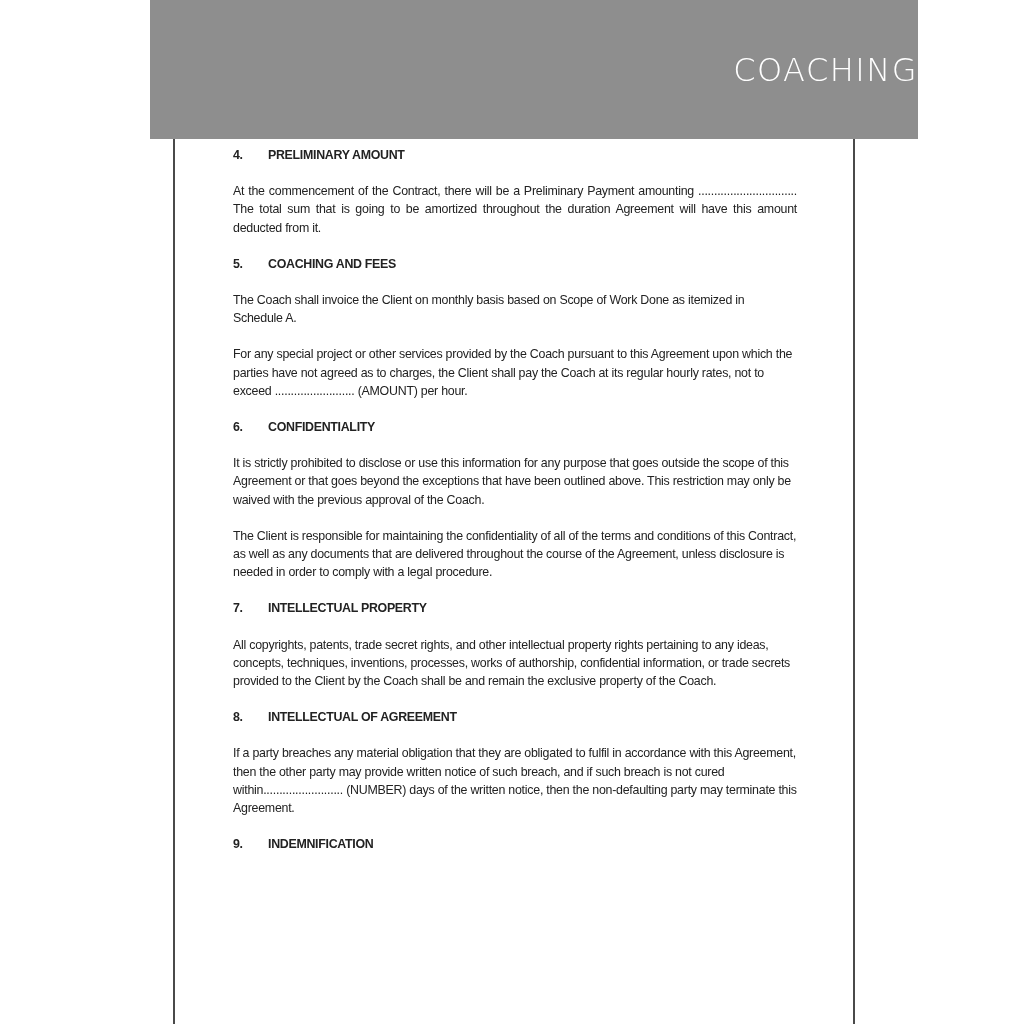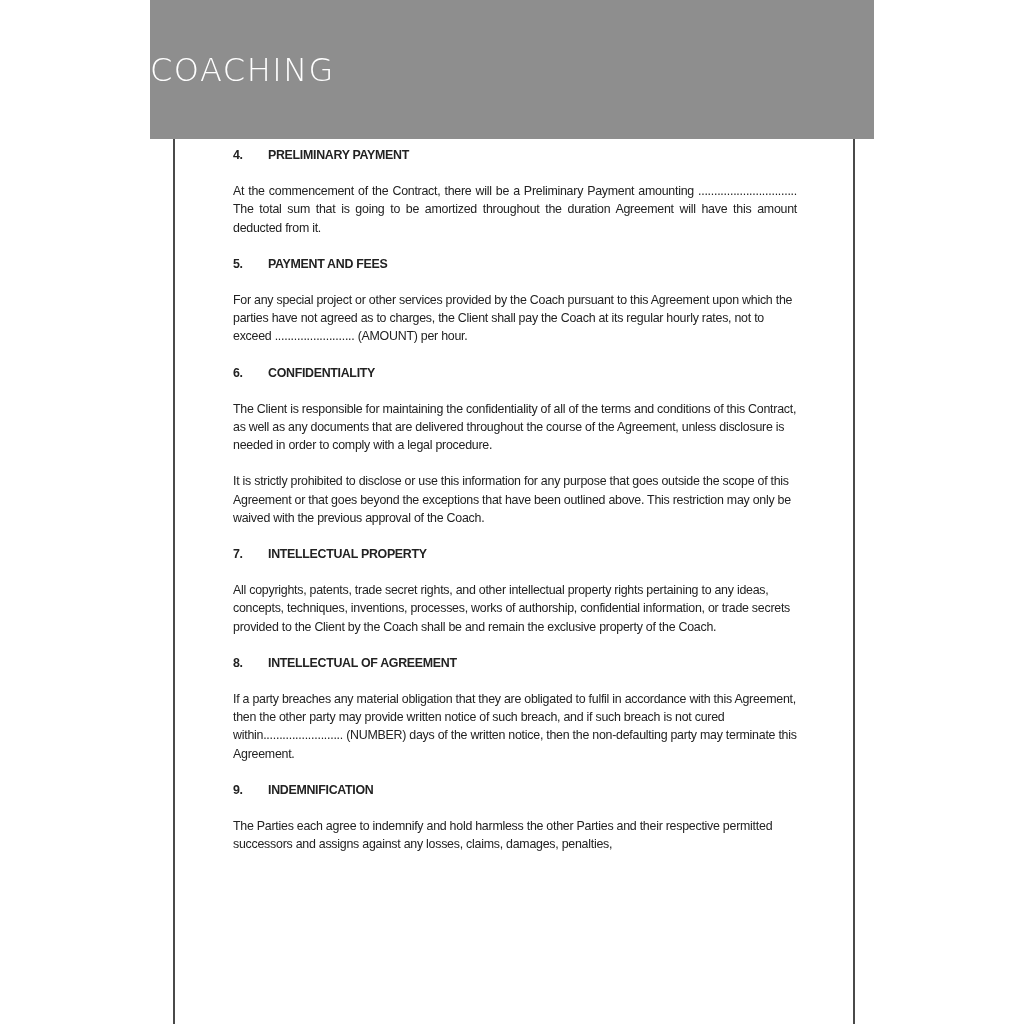--- a/index.html
+++ b/index.html
@@ -33,22 +33,23 @@
     .banner {
       position: absolute;
       left: 150px;
       top: 0;
       width: 724px;
       height: 139px;
       background: #8e8e8e;
       z-index: 2;
       display: flex;
       flex-direction: column;
-      align-items: flex-start;
+      align-items: flex-end;
       justify-content: center;
+      padding-left: 44px;
     }
     .banner-line {
       color: #ffffff;
       font-family: "DejaVu Sans", sans-serif;
       font-weight: 200;
       font-size: 32px;
       letter-spacing: 1.5px;
       line-height: 48px;
       -webkit-text-stroke: 0;
     }
@@ -91,40 +92,41 @@
 
 <div class="banner">
   <div class="banner-line">COACHING</div>
 </div>
 
 <div class="doc">
 
   <div class="section">
     <div class="heading">
       <span class="num">4.</span>
-      <span>PRELIMINARY PAYMENT</span>
+      <span>PRELIMINARY AMOUNT</span>
     </div>
     <p class="para justify">At the commencement of the Contract, there will be a Preliminary Payment amounting ............................... The total sum that is going to be amortized throughout the duration Agreement will have this amount deducted from it.</p>
   </div>
 
   <div class="section">
     <div class="heading">
       <span class="num">5.</span>
-      <span>PAYMENT AND FEES</span>
+      <span>COACHING AND FEES</span>
     </div>
+    <p class="para">The Coach shall invoice the Client on monthly basis based on Scope of Work Done as itemized in Schedule A.</p>
     <p class="para">For any special project or other services provided by the Coach pursuant to this Agreement upon which the parties have not agreed as to charges, the Client shall pay the Coach at its regular hourly rates, not to exceed ......................... (AMOUNT) per hour.</p>
   </div>
 
   <div class="section">
     <div class="heading">
       <span class="num">6.</span>
       <span>CONFIDENTIALITY</span>
     </div>
+    <p class="para">It is strictly prohibited to disclose or use this information for any purpose that goes outside the scope of this Agreement or that goes beyond the exceptions that have been outlined above. This restriction may only be waived with the previous approval of the Coach.</p>
     <p class="para">The Client is responsible for maintaining the confidentiality of all of the terms and conditions of this Contract, as well as any documents that are delivered throughout the course of the Agreement, unless disclosure is needed in order to comply with a legal procedure.</p>
-    <p class="para">It is strictly prohibited to disclose or use this information for any purpose that goes outside the scope of this Agreement or that goes beyond the exceptions that have been outlined above. This restriction may only be waived with the previous approval of the Coach.</p>
   </div>
 
   <div class="section">
     <div class="heading">
       <span class="num">7.</span>
       <span>INTELLECTUAL PROPERTY</span>
     </div>
     <p class="para">All copyrights, patents, trade secret rights, and other intellectual property rights pertaining to any ideas, concepts, techniques, inventions, processes, works of authorship, confidential information, or trade secrets provided to the Client by the Coach shall be and remain the exclusive property of the Coach.</p>
   </div>
 
@@ -134,16 +136,15 @@
       <span>INTELLECTUAL OF AGREEMENT</span>
     </div>
     <p class="para">If a party breaches any material obligation that they are obligated to fulfil in accordance with this Agreement, then the other party may provide written notice of such breach, and if such breach is not cured within......................... (NUMBER) days of the written notice, then the non-defaulting party may terminate this Agreement.</p>
   </div>
 
   <div class="section">
     <div class="heading">
       <span class="num">9.</span>
       <span>INDEMNIFICATION</span>
     </div>
-    <p class="para">The Parties each agree to indemnify and hold harmless the other Parties and their respective permitted successors and assigns against any losses, claims, damages, penalties,</p>
   </div>
 
 </div>
 
 </body></html>

